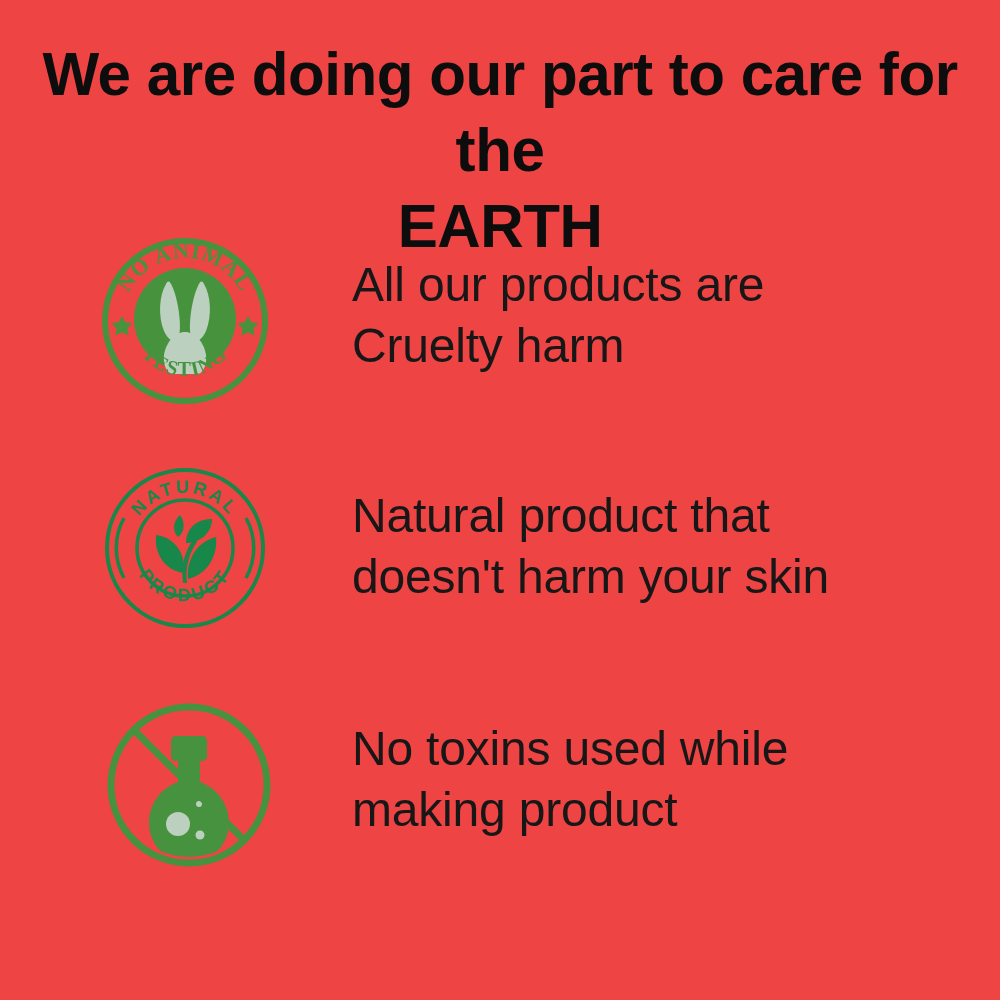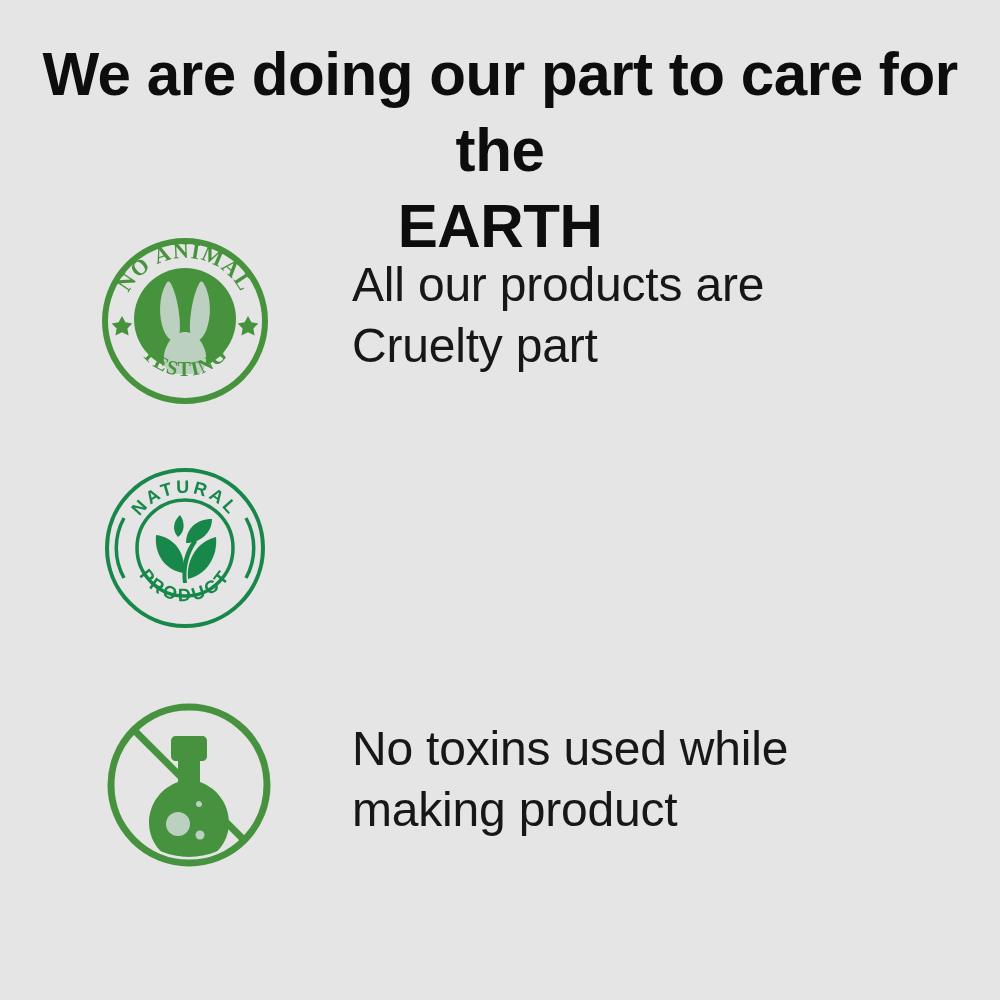--- a/index.html
+++ b/index.html
@@ -10,21 +10,21 @@
     width: 1000px;
     height: 1000px;
     background: #bcd0bf;
     font-family: "Liberation Sans", sans-serif;
     overflow: hidden;
     position: relative;
   }
   #page {
     position: absolute;
     inset: 0;
-    background: #e5e5e5;
+    background: #ef4444;
     text-decoration: underline;
   }
 
   
   .heading {
     position: absolute;
     left: 24px;
     top: 36px;
     width: 952px;
     text-align: center;
@@ -134,21 +134,21 @@
 
           <text class="arc-text" font-size="22" fill="#47933d" letter-spacing="1.2">
             <textPath href="#arcTop1" startOffset="50%" text-anchor="middle">NO ANIMAL</textPath>
           </text>
           <text class="arc-text" font-size="20" fill="#47933d" letter-spacing="1.5">
             <textPath href="#arcBot1" startOffset="50%" text-anchor="middle">TESTING</textPath>
           </text>
         </svg>
       </div>
       <div class="row-text">All our products are
-Cruelty part</div>
+Cruelty harm</div>
     </div>
 
     <div class="row row-2">
       <div class="badge-wrap">
         <svg viewBox="0 0 170 170" xmlns="http://www.w3.org/2000/svg" aria-hidden="true">
           <defs>
             <path id="arcTop2" d="M 30,85 A 55,55 0 0 1 140,85" fill="none"></path>
             <path id="arcBot2" d="M 32,85 A 53,53 0 0 0 138,85" fill="none"></path>
           </defs>
 
@@ -174,20 +174,22 @@
           </g>
 
           <text class="arc-text-sans" font-size="18" fill="#17874a" letter-spacing="3">
             <textPath href="#arcTop2" startOffset="50%" text-anchor="middle">NATURAL</textPath>
           </text>
           <text class="arc-text-sans" font-size="18" fill="#17874a" letter-spacing="3">
             <textPath href="#arcBot2" startOffset="50%" text-anchor="middle">PRODUCT</textPath>
           </text>
         </svg>
       </div>
+      <div class="row-text">Natural product that
+doesn't harm your skin</div>
     </div>
 
     <div class="row row-3">
       <div class="badge-wrap">
         <svg viewBox="0 0 170 170" xmlns="http://www.w3.org/2000/svg" aria-hidden="true">
           <defs>
             <clipPath id="flaskClip3">
               <circle cx="85" cy="85" r="72"></circle>
             </clipPath>
           </defs>

